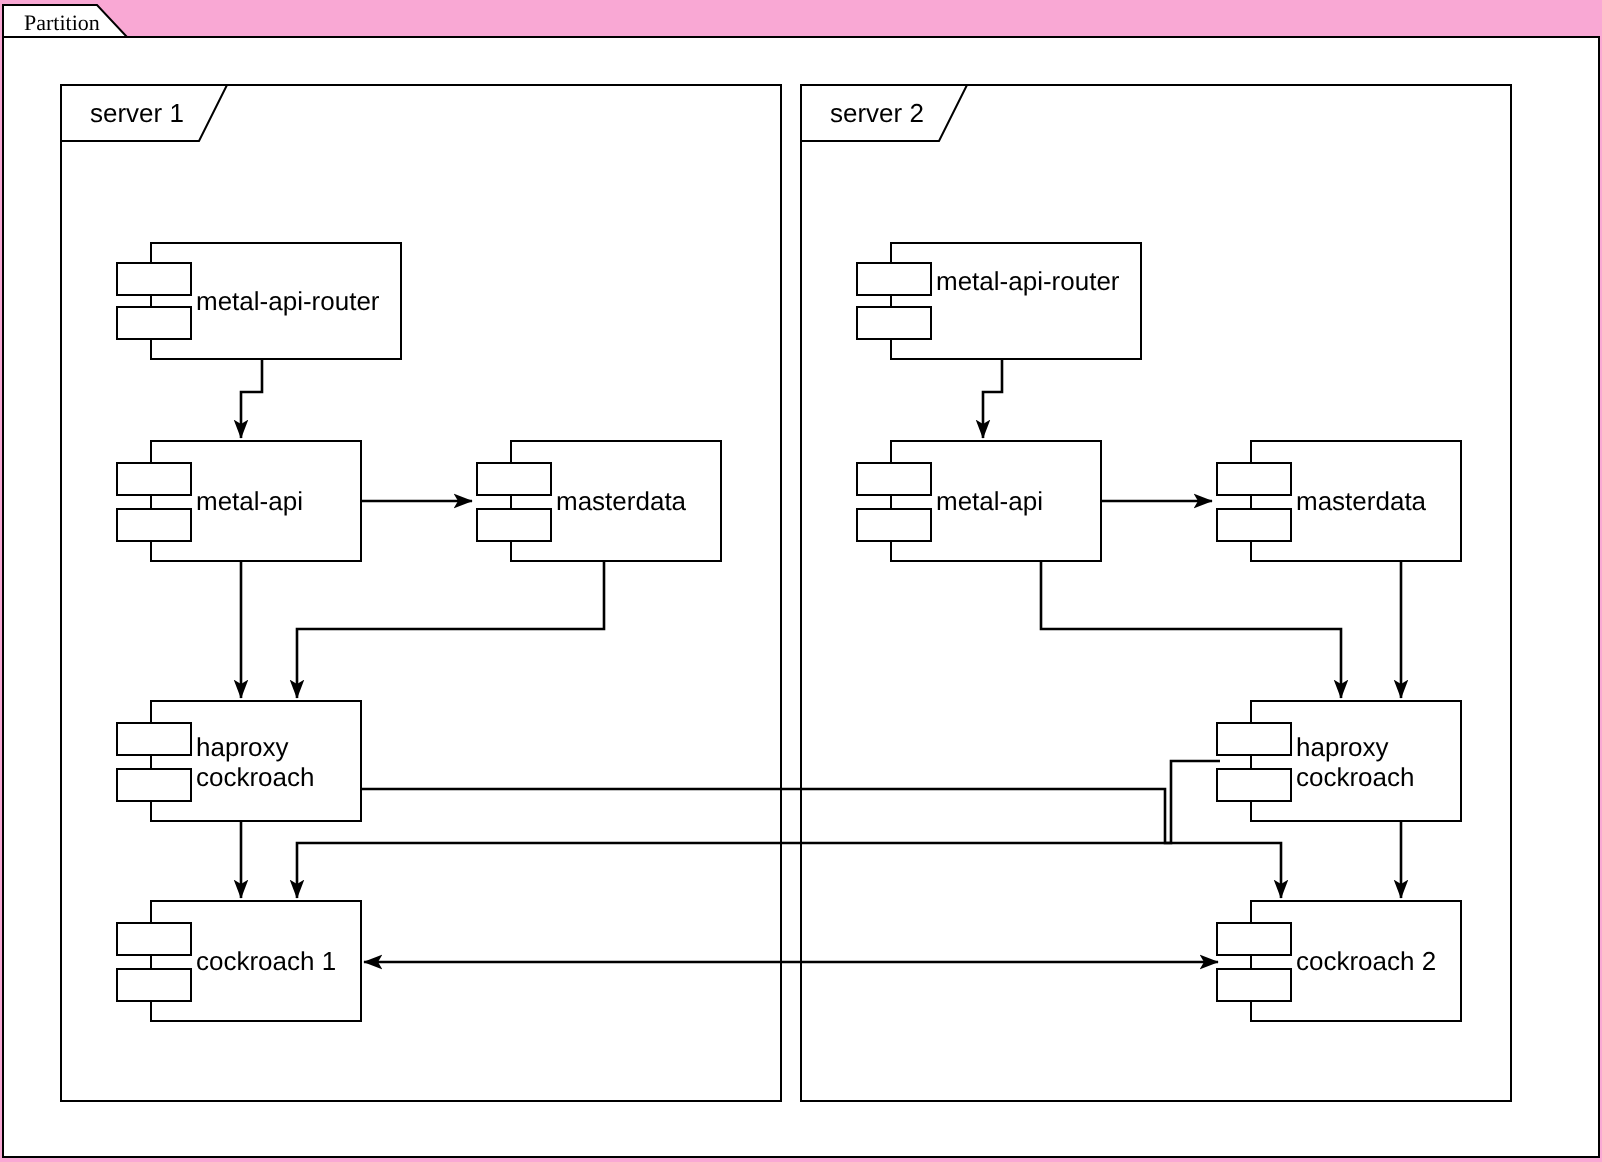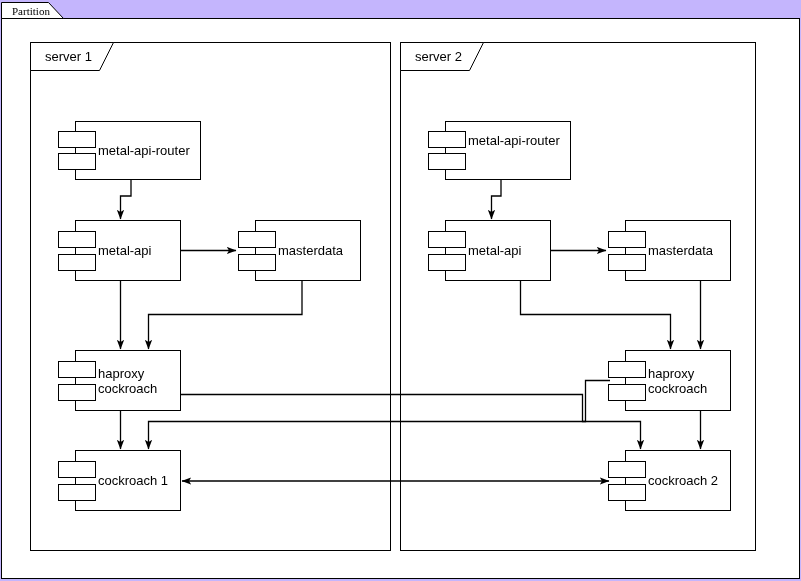--- a/index.html
+++ b/index.html
@@ -4,21 +4,21 @@
 <style>
   html, body {
     margin: 0;
     padding: 0;
     background: #ffffff;
   }
   #diagram-root {
     position: relative;
     width: 801px;
     height: 581px;
-    background: #c4b5fd;
+    background: #f9a8d4;
     font-family: "Liberation Sans", sans-serif;
     overflow: hidden;
   }
   svg.diagram-canvas {
     position: absolute;
     left: 0;
     top: 0;
     width: 801px;
     height: 581px;
     display: block;

